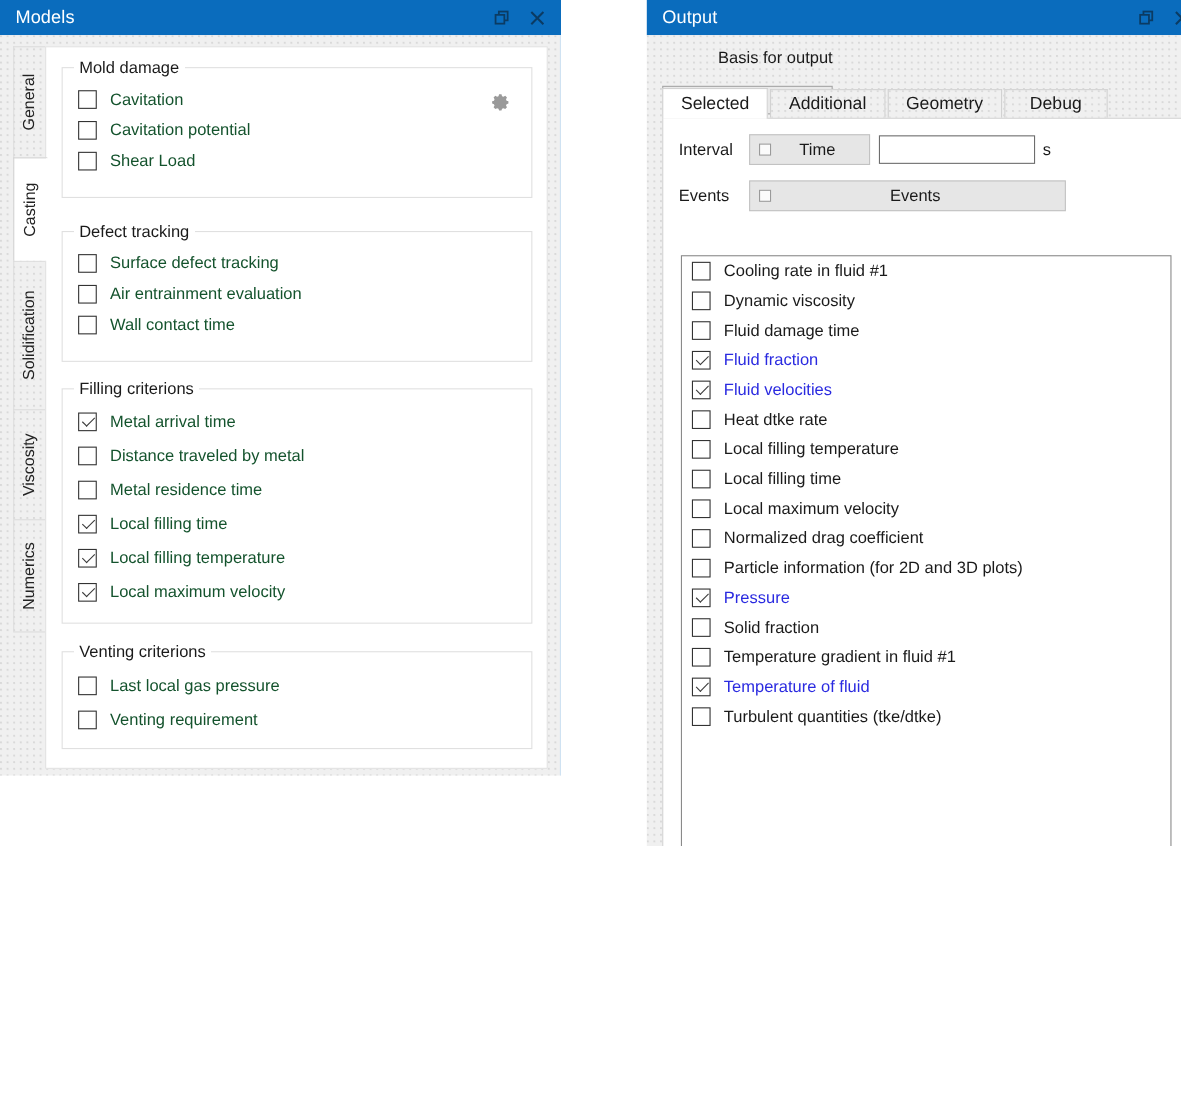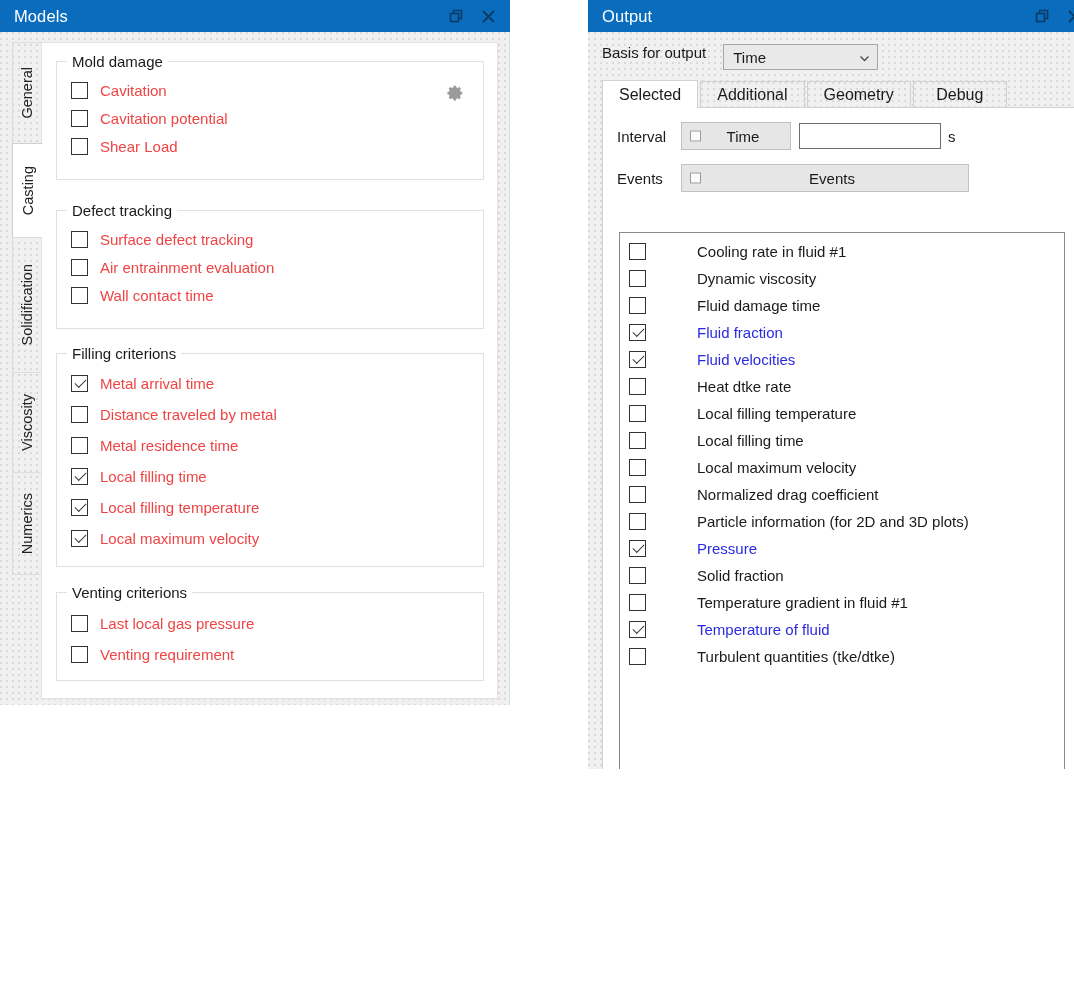--- a/index.html
+++ b/index.html
@@ -102,36 +102,36 @@
     margin-right: 12px;
   }
   .cbox.checked::after {
     content: "";
     position: absolute; left: 3px; top: 3px;
     width: 10px; height: 5px;
     border-left: 1.8px solid #3b3b3b;
     border-bottom: 1.8px solid #3b3b3b;
     transform: rotate(-45deg);
   }
-  .cbrow .lbl { font-size: 15px; color: #ef4444; white-space: nowrap; }
+  .cbrow .lbl { font-size: 15px; color: #14532d; white-space: nowrap; }
 
   .gear {
     position: absolute; right: 18px; top: 12px;
     width: 22px; height: 22px; cursor: pointer;
   }
 
   
   #output { left: 588px; top: 0; width: 508px; height: 846px; }
   #output .obody {
     position: absolute; left: 0; top: 32px; right: 0; bottom: 0;
     border-bottom: 1px solid #b9b9b9;
   }
   .basisrow {
     position: absolute; left: 14px; top: 12px;
-    display: flex; align-items: flex-start; gap: 17px;
+    display: flex; align-items: flex-end; gap: 17px; flex-direction: column;
   }
   .basis-label { font-size: 15px; color: #1a1a1a; }
   .combo {
     width: 155px; height: 26px;
     border: 1px solid #a6a6a6;
     background: #e9e9e9;
     display: flex; align-items: center;
     padding: 0 6px 0 9px;
     cursor: pointer;
   }
@@ -186,22 +186,22 @@
     padding: 0 5px; color: #1a1a1a; outline: none;
   }
   .unit { margin-left: 7px; font-size: 15px; color: #1a1a1a; }
 
   .listbox {
     position: absolute; left: 16px; top: 124px; right: 16px; bottom: 14px;
     border: 1px solid #8a8a8a; background: #ffffff;
     overflow: hidden; padding-top: 5px;
   }
   .lrow {
-    display: flex; align-items: center;
-    height: 27px; padding-left: 9px; cursor: pointer; gap: 39px;
+    display: flex; align-items: flex-start;
+    height: 27px; padding-left: 9px; cursor: pointer;
   }
   .lrow .lbl { font-size: 15px; color: #1a1a1a; white-space: nowrap; }
   .lrow.sel .lbl { color: #2a2ae0; }
 </style>
 </head>
 <body>
 
 <div class="stage">
 
   <div class="win" id="models">

